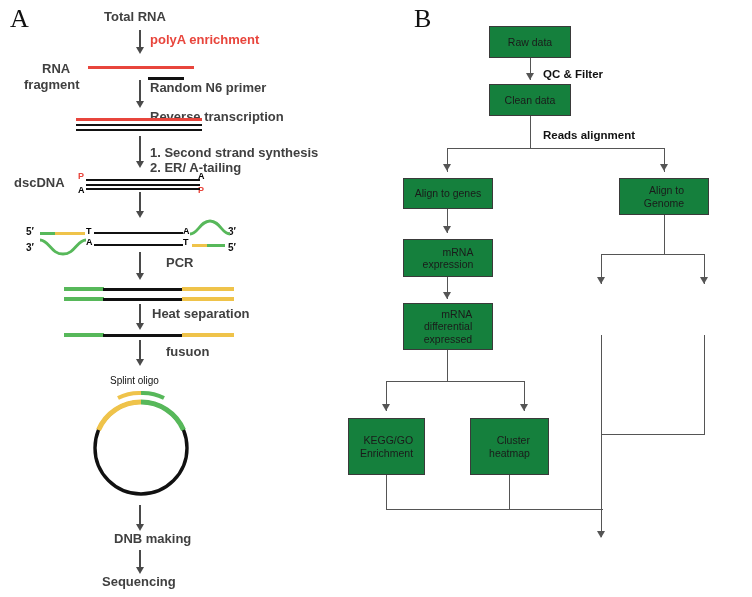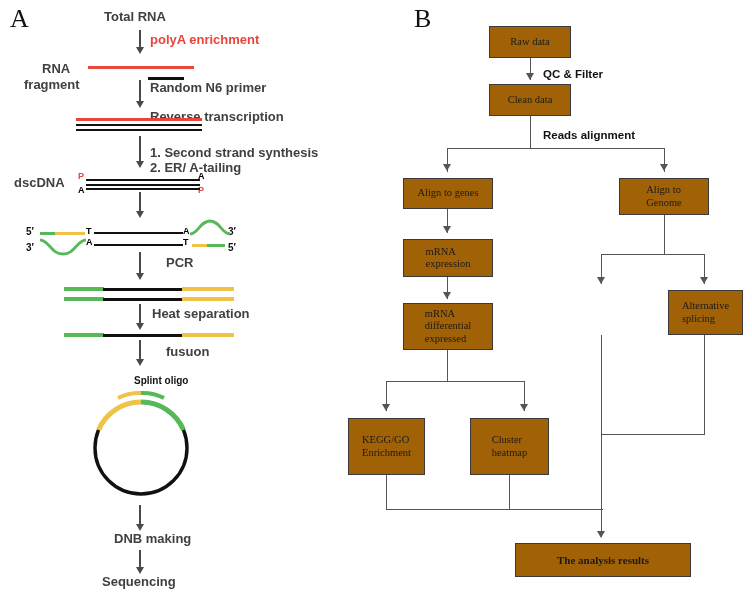--- a/index.html
+++ b/index.html
@@ -15,41 +15,41 @@
 
   
   .a-label{font-family:"Liberation Sans",sans-serif;font-weight:bold;
            font-size:13px;color:#404040;line-height:14px;white-space:pre;}
   .a-label.red{color:#e8453c;}
   .a-tiny{font-family:"Liberation Sans",sans-serif;font-weight:bold;
           font-size:9px;line-height:9px;white-space:pre;}
   .a-tiny.red{color:#e8453c;}
   .a-prime{font-family:"Liberation Sans",sans-serif;font-weight:bold;
            font-size:10px;color:#111;line-height:10px;white-space:pre;}
-  .a-splint{font-family:"Liberation Sans",sans-serif;font-weight:bold;
-            font-size:10px;color:#111;line-height:11px;white-space:pre;margin-left:24px;}
+  .a-splint{font-family:"Liberation Sans",sans-serif;font-weight:normal;
+            font-size:10px;color:#111;line-height:11px;white-space:pre;}
 
   
   .bar{position:absolute;border-radius:0;}
   .bar.red{background:#e8453c;}
   .bar.black{background:#111;}
   .bar.green{background:#57b85a;}
   .bar.gold{background:#efc34a;}
 
   
   .arrA{position:absolute;}
   .arrA .shaft{position:absolute;left:0;top:0;width:2px;background:#4a4a4a;}
   .arrA .head{position:absolute;left:-3px;width:0;height:0;
               border-left:4px solid transparent;border-right:4px solid transparent;
               border-top:7px solid #4a4a4a;}
 
   
-  .bbox{position:absolute;border:1.6px solid #3a3a3a;background:#a16207;
-        display:flex;align-items:center;justify-content:center;text-align:left;
-        font-family:Liberation Serif, serif;font-size:10.5px;color:#1a1a1a;
+  .bbox{position:absolute;border:1.6px solid #3a3a3a;background:#15803d;
+        display:flex;align-items:center;justify-content:center;text-align:right;
+        font-family:Liberation Sans, sans-serif;font-size:10.5px;color:#1a1a1a;
         line-height:12.5px;box-sizing:border-box;}
   .bbox.bold{font-weight:bold;font-size:11px;}
   .bline{position:absolute;background:#555;}
   .bhead{position:absolute;width:0;height:0;
          border-left:4.5px solid transparent;border-right:4.5px solid transparent;
          border-top:7px solid #555;}
   .b-edge-label{position:absolute;font-family:"Liberation Sans",sans-serif;
                 font-weight:bold;font-size:11.5px;color:#111;white-space:pre;margin-top:6px;}
 
   
@@ -234,29 +234,26 @@
   <div class="bbox" style="left:470px;top:418px;width:79px;height:57px;white-space:pre-line;">Cluster
 heatmap</div>
 
   <div class="bline" style="left:663.6px;top:215px;width:1.4px;height:40px;"></div>
   <div class="bline" style="left:601px;top:254px;width:104px;height:1.4px;"></div>
   <div class="bline" style="left:601px;top:254px;width:1.4px;height:30px;"></div>
   <div class="bhead" style="left:597px;top:277px;"></div>
   <div class="bline" style="left:703.6px;top:254px;width:1.4px;height:30px;"></div>
   <div class="bhead" style="left:699.6px;top:277px;"></div>
 
-  <div class="bbox" style="left:668px;top:290px;width:75px;height:45px;white-space:pre-line;">Alternative
-splicing</div>
 
   <div class="bline" style="left:601px;top:335px;width:1.4px;height:185px;"></div>
   <div class="bline" style="left:703.6px;top:335px;width:1.4px;height:100px;"></div>
   <div class="bline" style="left:601px;top:434px;width:104px;height:1.4px;"></div>
 
   <div class="bline" style="left:386px;top:475px;width:1.4px;height:35px;"></div>
   <div class="bline" style="left:509px;top:475px;width:1.4px;height:35px;"></div>
   <div class="bline" style="left:386px;top:509px;width:217px;height:1.4px;"></div>
 
   <div class="bline" style="left:601px;top:509px;width:1.4px;height:28px;"></div>
   <div class="bhead" style="left:597px;top:531px;"></div>
 
-  <div class="bbox bold" style="left:515px;top:543px;width:176px;height:34px;">The analysis results</div>
 
 </div>
 
 </body></html>

